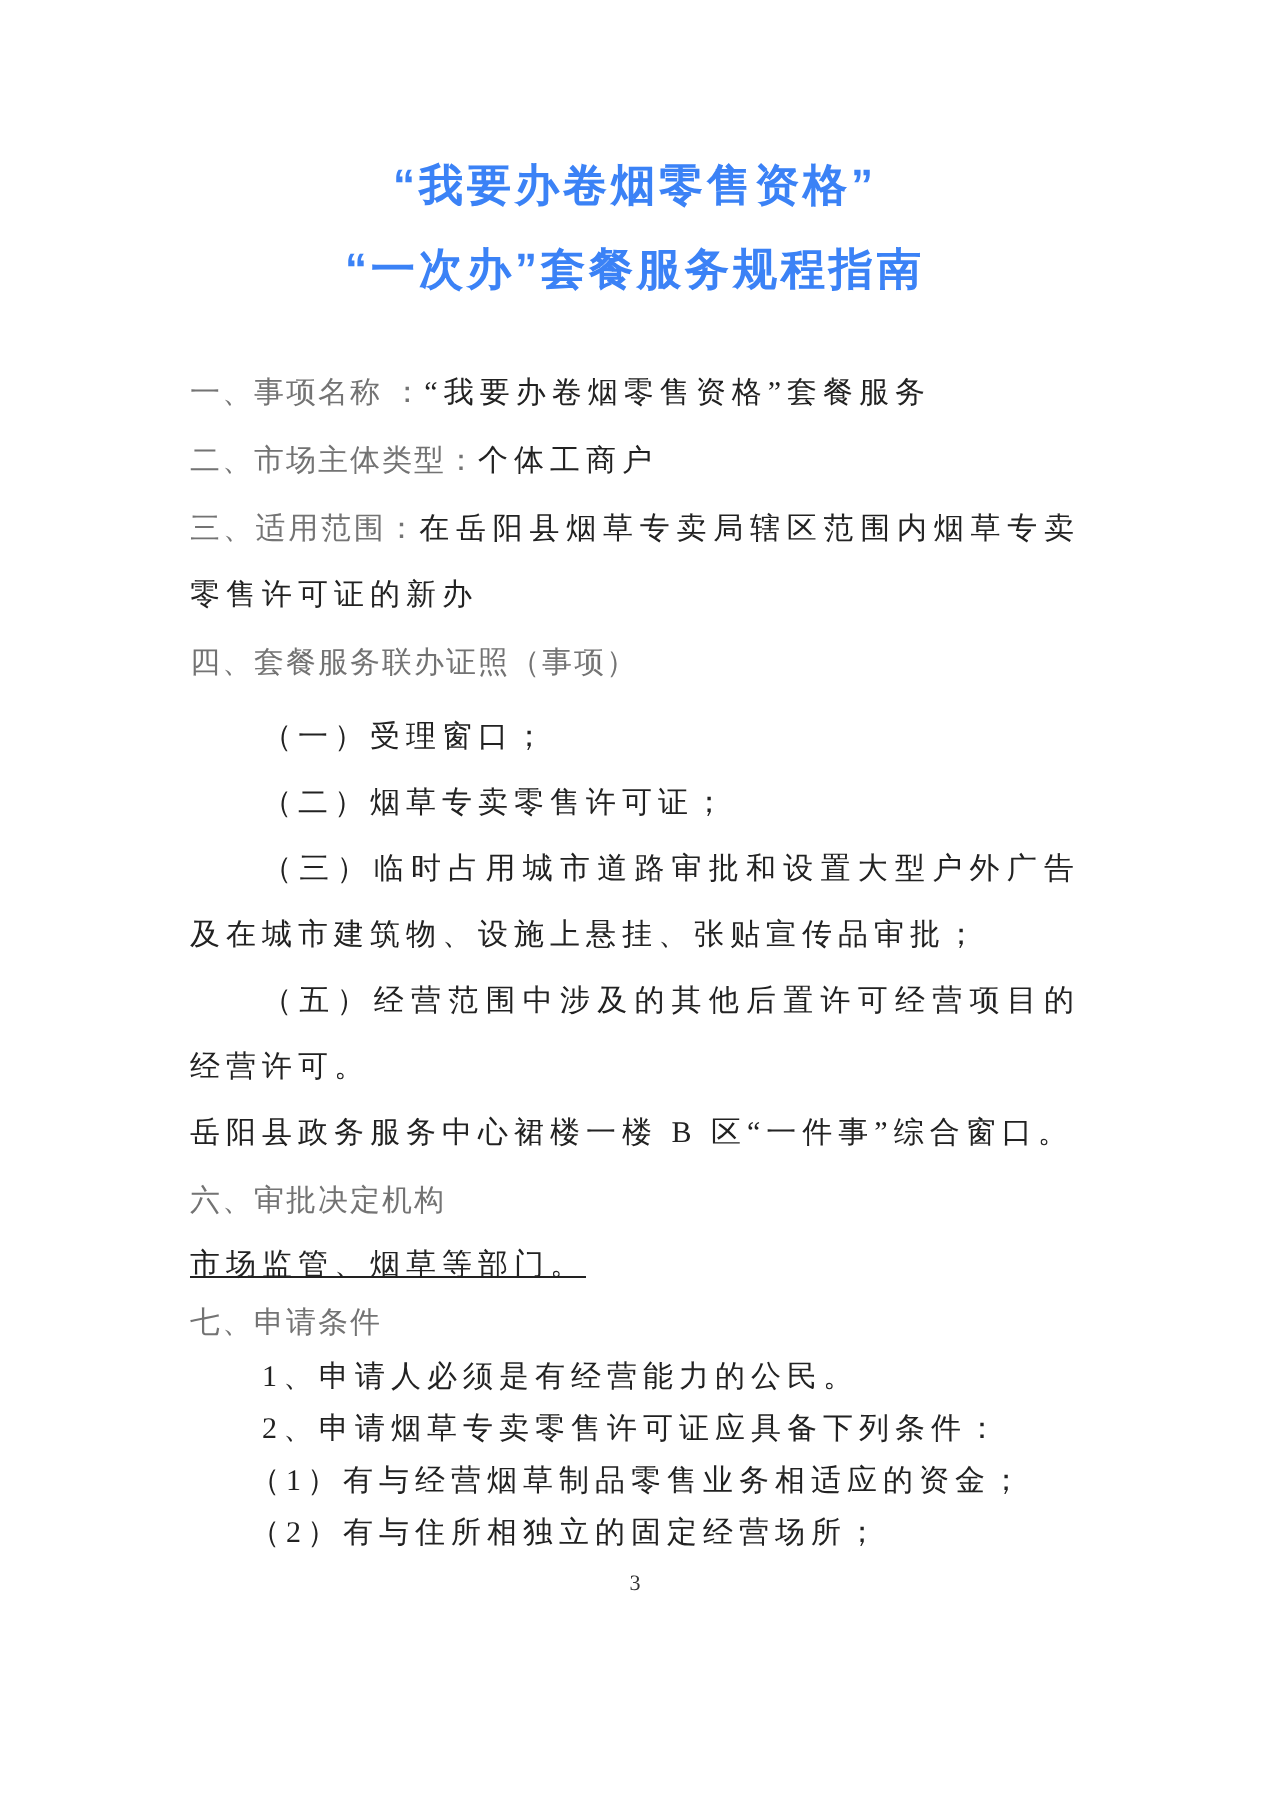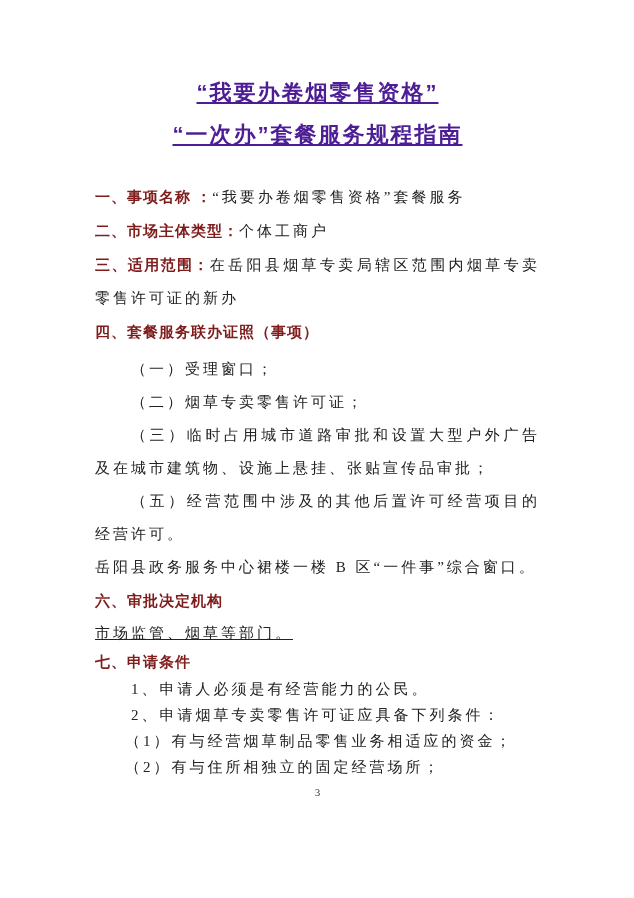--- a/index.html
+++ b/index.html
@@ -18,38 +18,37 @@
     box-sizing: border-box;
     padding: 72px 94px 0 95px;
   }
   .doc-title {
     text-align: center;
     font-family: "Liberation Sans", sans-serif;
     font-weight: bold;
     font-size: 22px;
     line-height: 42px;
     letter-spacing: 2px;
-    color: #4c1d95;
+    color: #3b82f6;
     white-space: nowrap;
-    text-decoration: underline;
   }
   .body-block {
     margin-top: 24px;
   }
   p.para {
     margin: 0;
     font-size: 15px;
     line-height: 33px;
     text-align: justify;
     color: #222222;
   }
   p.para .lbl {
     font-family: "Liberation Sans", sans-serif;
-    font-weight: bold;
-    color: #7f1d1d;
+    font-weight: normal;
+    color: #737373;
     letter-spacing: 1px;
   }
   p.para .txt {
     letter-spacing: 3px;
   }
   p.indent { text-indent: 36px; }
   p.indent-sm { text-indent: 30px; }
   p.gap-top { margin-top: 4px; }
   p.lh-30 { line-height: 30px; text-decoration: underline; }
   p.lh-28 { line-height: 28px; }

